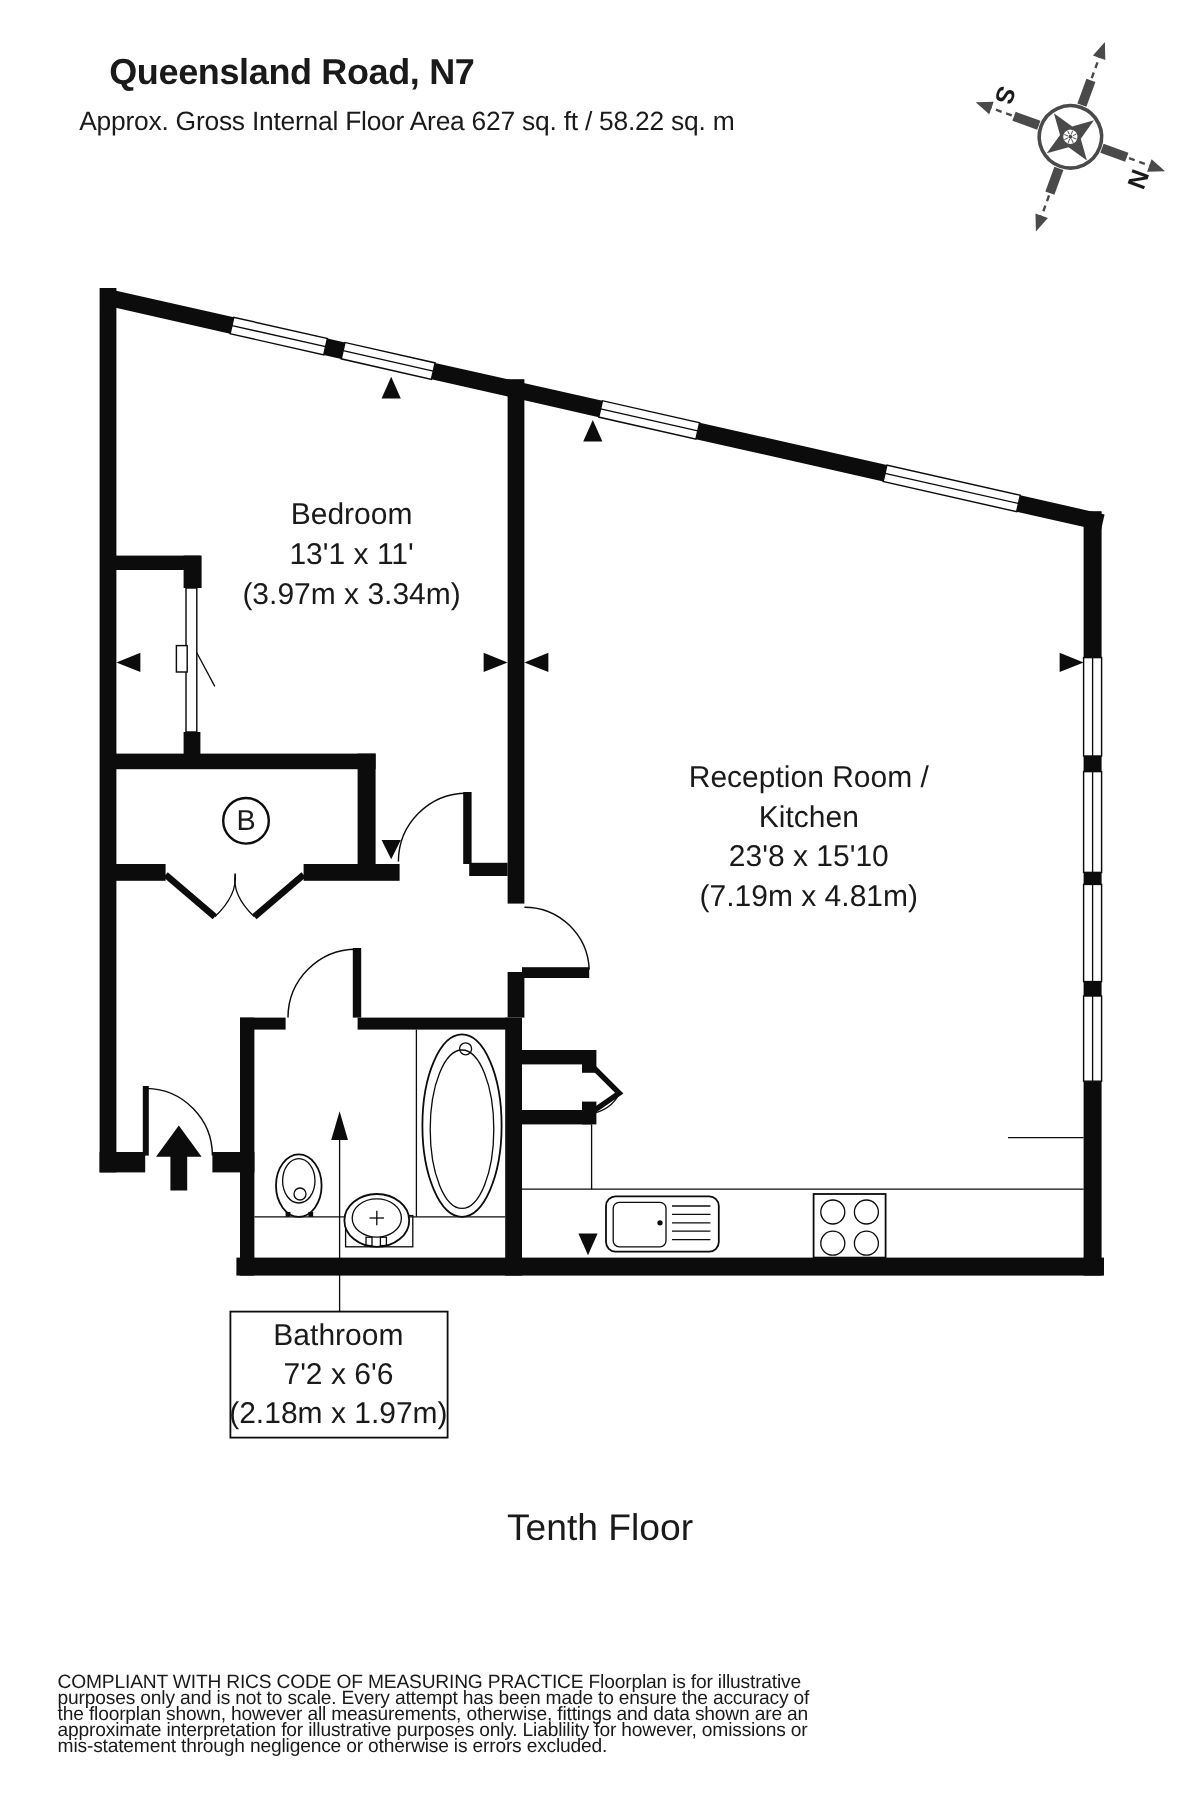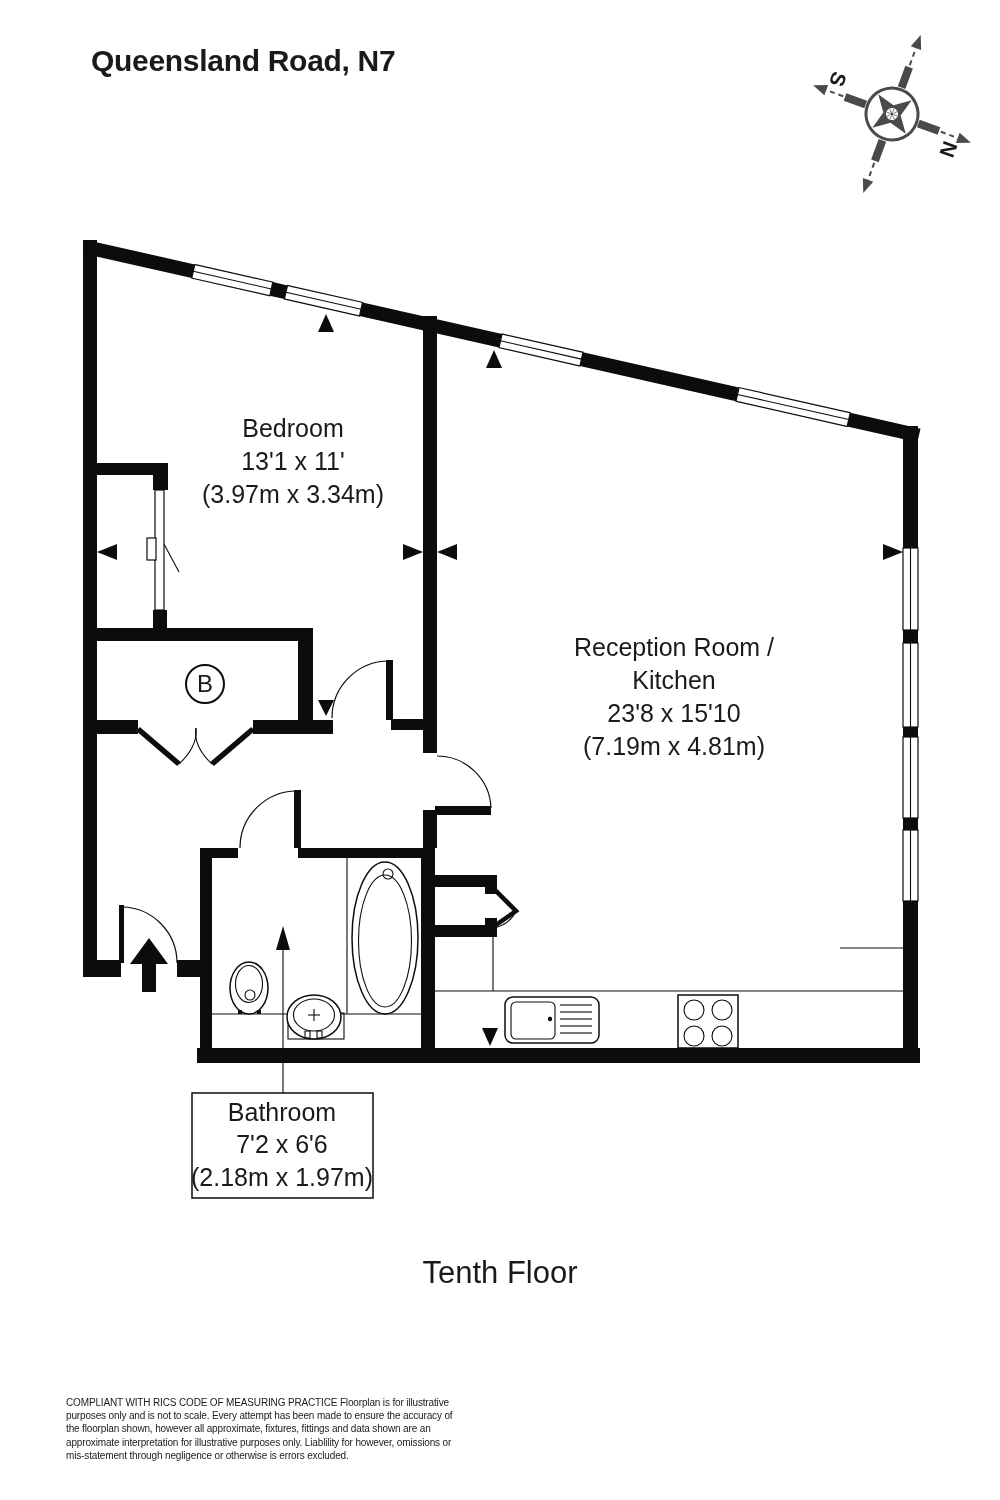--- a/index.html
+++ b/index.html
@@ -1,21 +1,21 @@
 <!DOCTYPE html>
 <html><head>
 <meta charset="utf-8">
 <style>
   html,body{margin:0;padding:0;background:#ffffff;}
   #page{position:relative;width:1000px;height:1500px;background:#ffffff;overflow:hidden;
         font-family:"Liberation Sans",sans-serif;color:#111;}
   .title{position:absolute;left:66px;top:44px;font-size:30px;font-weight:700;letter-spacing:-0.3px;color:#1a1a1a;margin-left:25px;}
   .subtitle{position:absolute;left:66px;top:88px;font-size:22px;font-weight:400;letter-spacing:-0.2px;color:#1a1a1a;}
   #plan-svg{position:absolute;left:0;top:0;}
-  .disclaimer{position:absolute;left:66px;top:1396px;width:430px;font-size:10px;line-height:13.2px;
+  .disclaimer{position:absolute;left:48px;top:1396px;width:430px;font-size:16px;line-height:13.2px;
               letter-spacing:-0.15px;color:#1a1a1a;}
   .disclaimer div{white-space:nowrap;}
   svg text{font-family:"Liberation Sans",sans-serif;fill:#1a1a1a;}
   .room-label{font-size:25px;}
   .floor-label{font-size:31px;}
   .b-label{font-size:24px;}
   .wall{fill:#0c0c0c;}
   .win{fill:#ffffff;stroke:#0c0c0c;stroke-width:1.2;}
   .thin{stroke:#0c0c0c;stroke-width:1.1;fill:none;}
   .arc{stroke:#0c0c0c;stroke-width:1.2;fill:none;}
@@ -23,20 +23,21 @@
   .fix2{stroke:#0c0c0c;stroke-width:1.1;fill:none;}
   .tri{fill:#0c0c0c;}
   .compass{stroke:#4a4a4a;}
 </style>
 </head>
 <body>
 
 <div id="page">
 
   <div class="title">Queensland Road, N7</div>
+  <div class="subtitle">Approx. Gross Internal Floor Area 627 sq. ft / 58.22 sq. m</div>
 
   <svg id="plan-svg" width="1000" height="1500" viewBox="0 0 1000 1500">
 
     <g>
 
       <rect class="wall" x="83" y="240" width="14" height="737"></rect>
 
       <rect class="wall" x="83" y="960" width="38" height="17"></rect>
       <rect class="wall" x="177" y="960" width="35" height="17"></rect>
 
@@ -259,18 +260,18 @@
       </g>
       <circle cx="0" cy="0" r="1.6" fill="#4a4a4a" stroke="none"></circle>
       <text x="14" y="-58" text-anchor="middle" font-size="21" font-weight="bold" fill="#4a4a4a" stroke="none">N</text>
       <text x="-14" y="70" text-anchor="middle" font-size="21" font-weight="bold" fill="#4a4a4a" stroke="none">S</text>
     </g>
   </svg>
 
   <div class="disclaimer">
     <div>COMPLIANT WITH RICS CODE OF MEASURING PRACTICE  Floorplan is for illustrative</div>
     <div>purposes only and is not to scale. Every attempt has been made to ensure the accuracy of</div>
-    <div>the floorplan shown, however all approximate, fixtures, fittings and data shown are an</div>
+    <div>the floorplan shown, however all measurements, otherwise, fittings and data shown are an</div>
     <div>approximate interpretation for illustrative purposes only. Liablility for however, omissions or</div>
     <div>mis-statement through negligence or otherwise is errors excluded.</div>
   </div>
 
 </div>
 
 </body></html>

